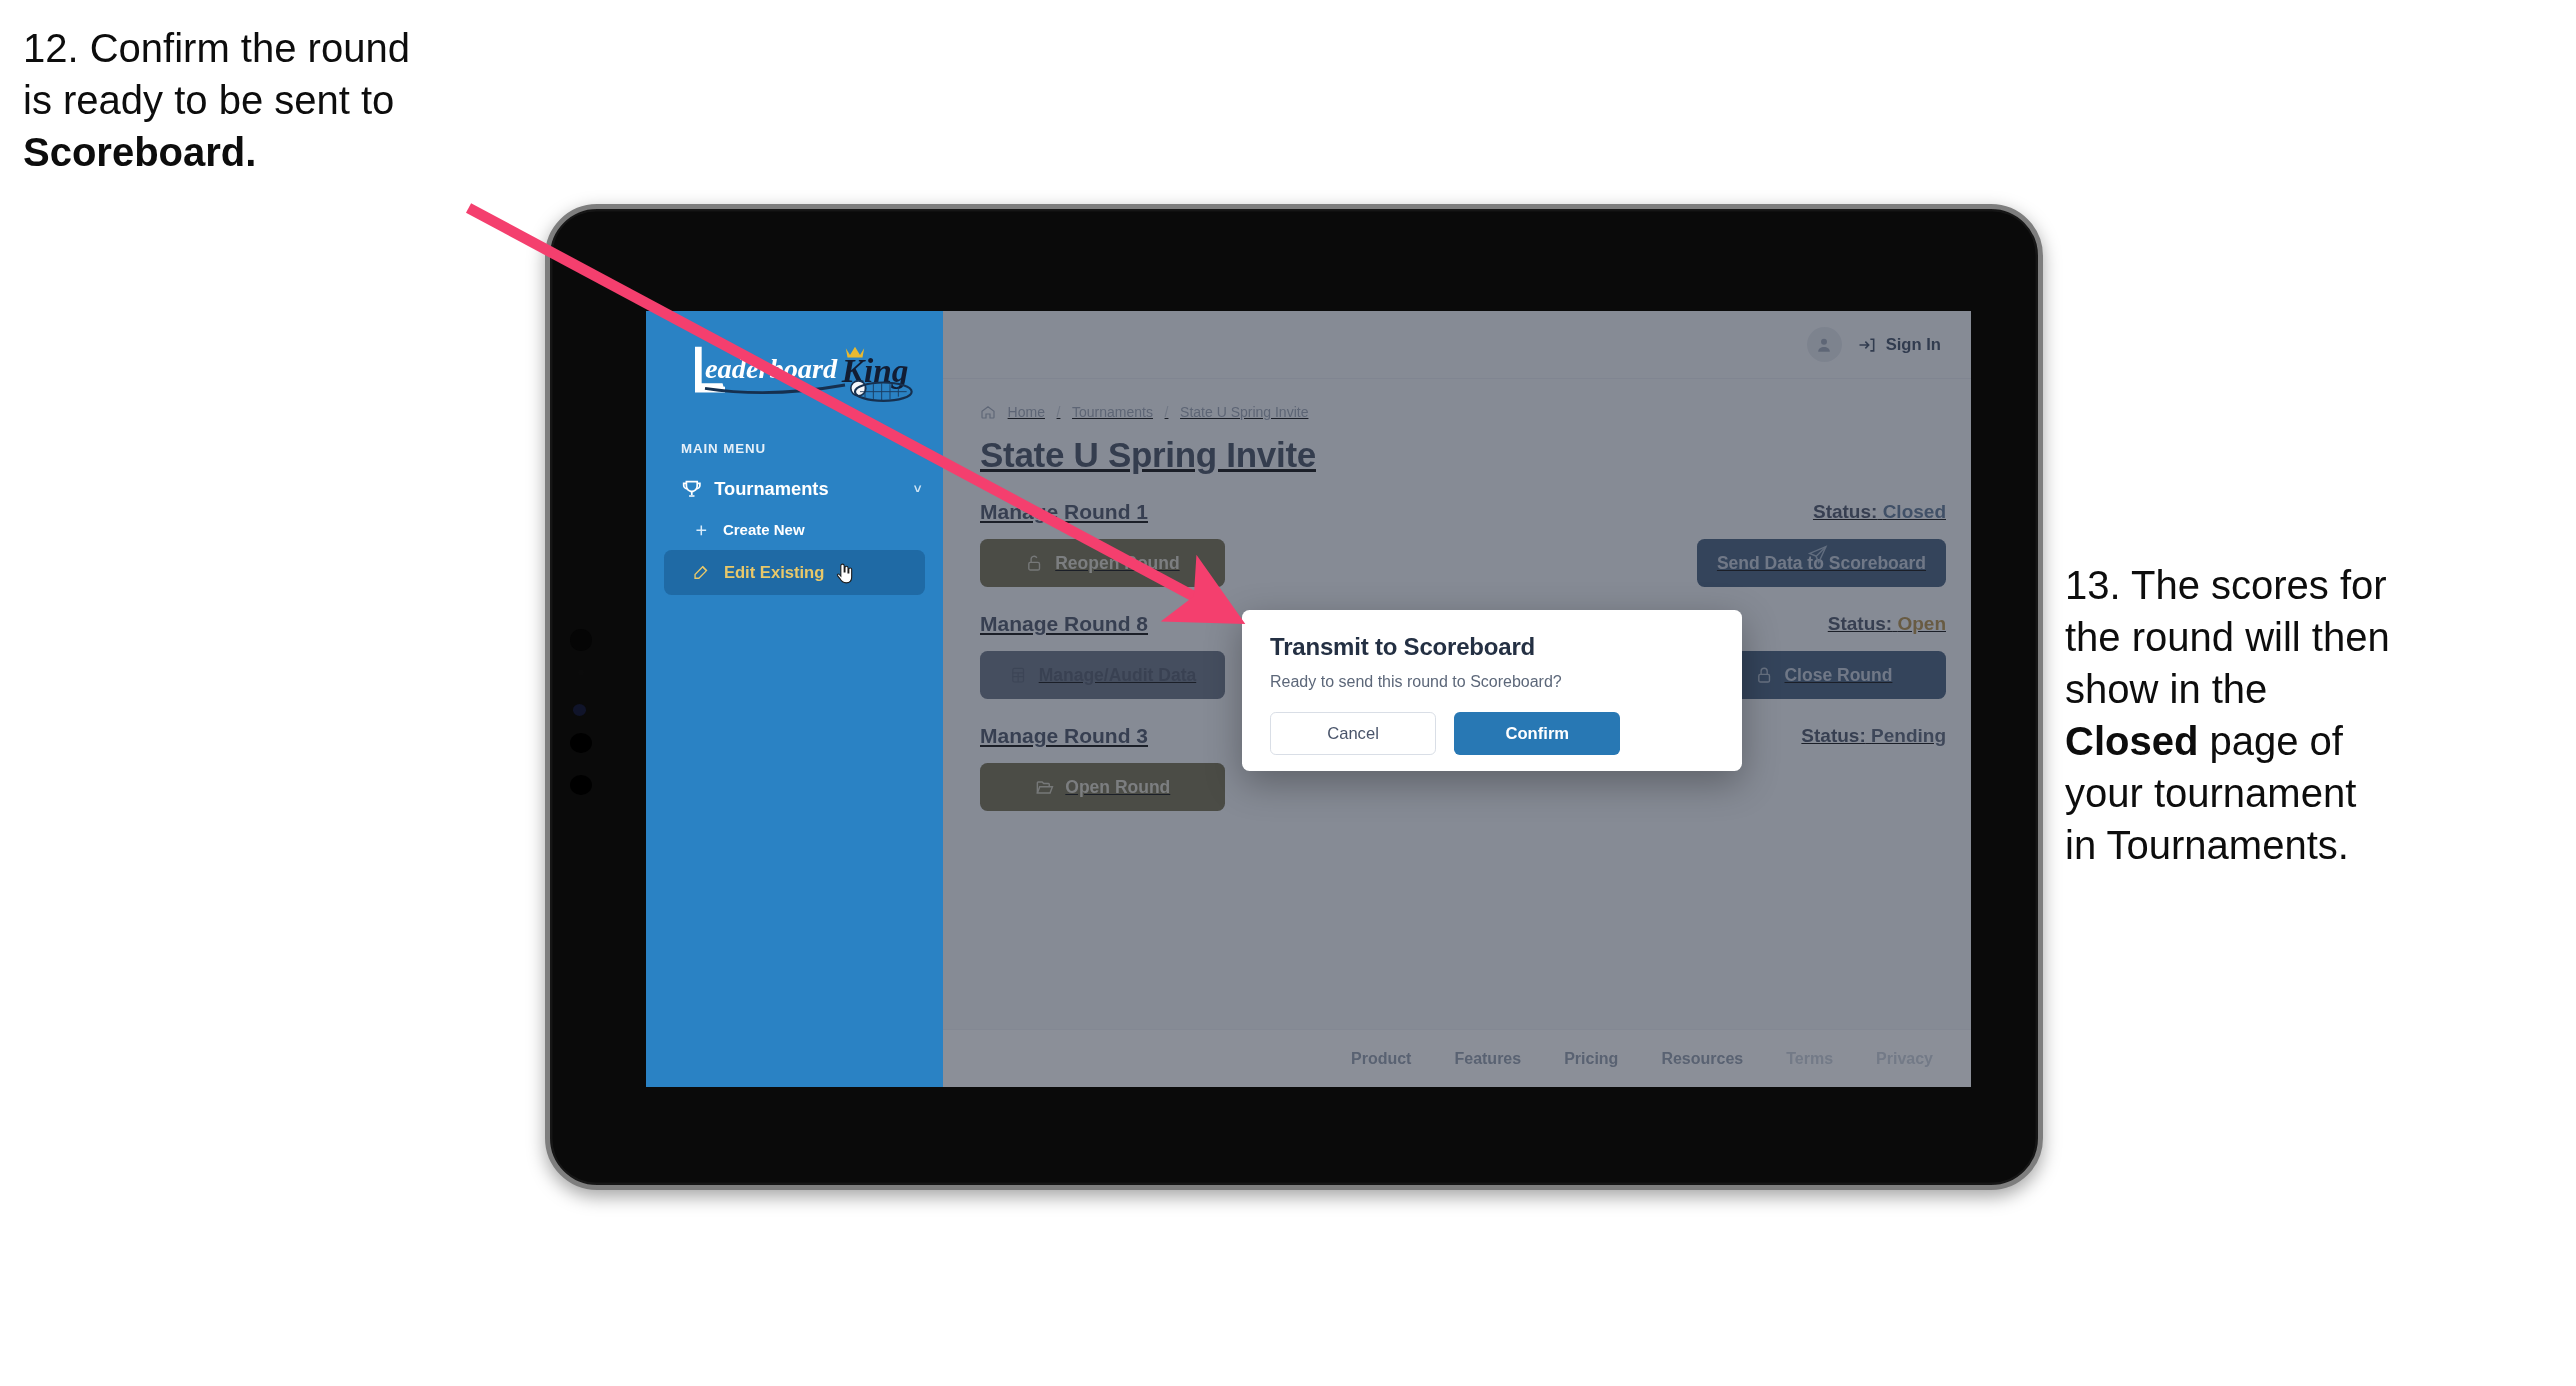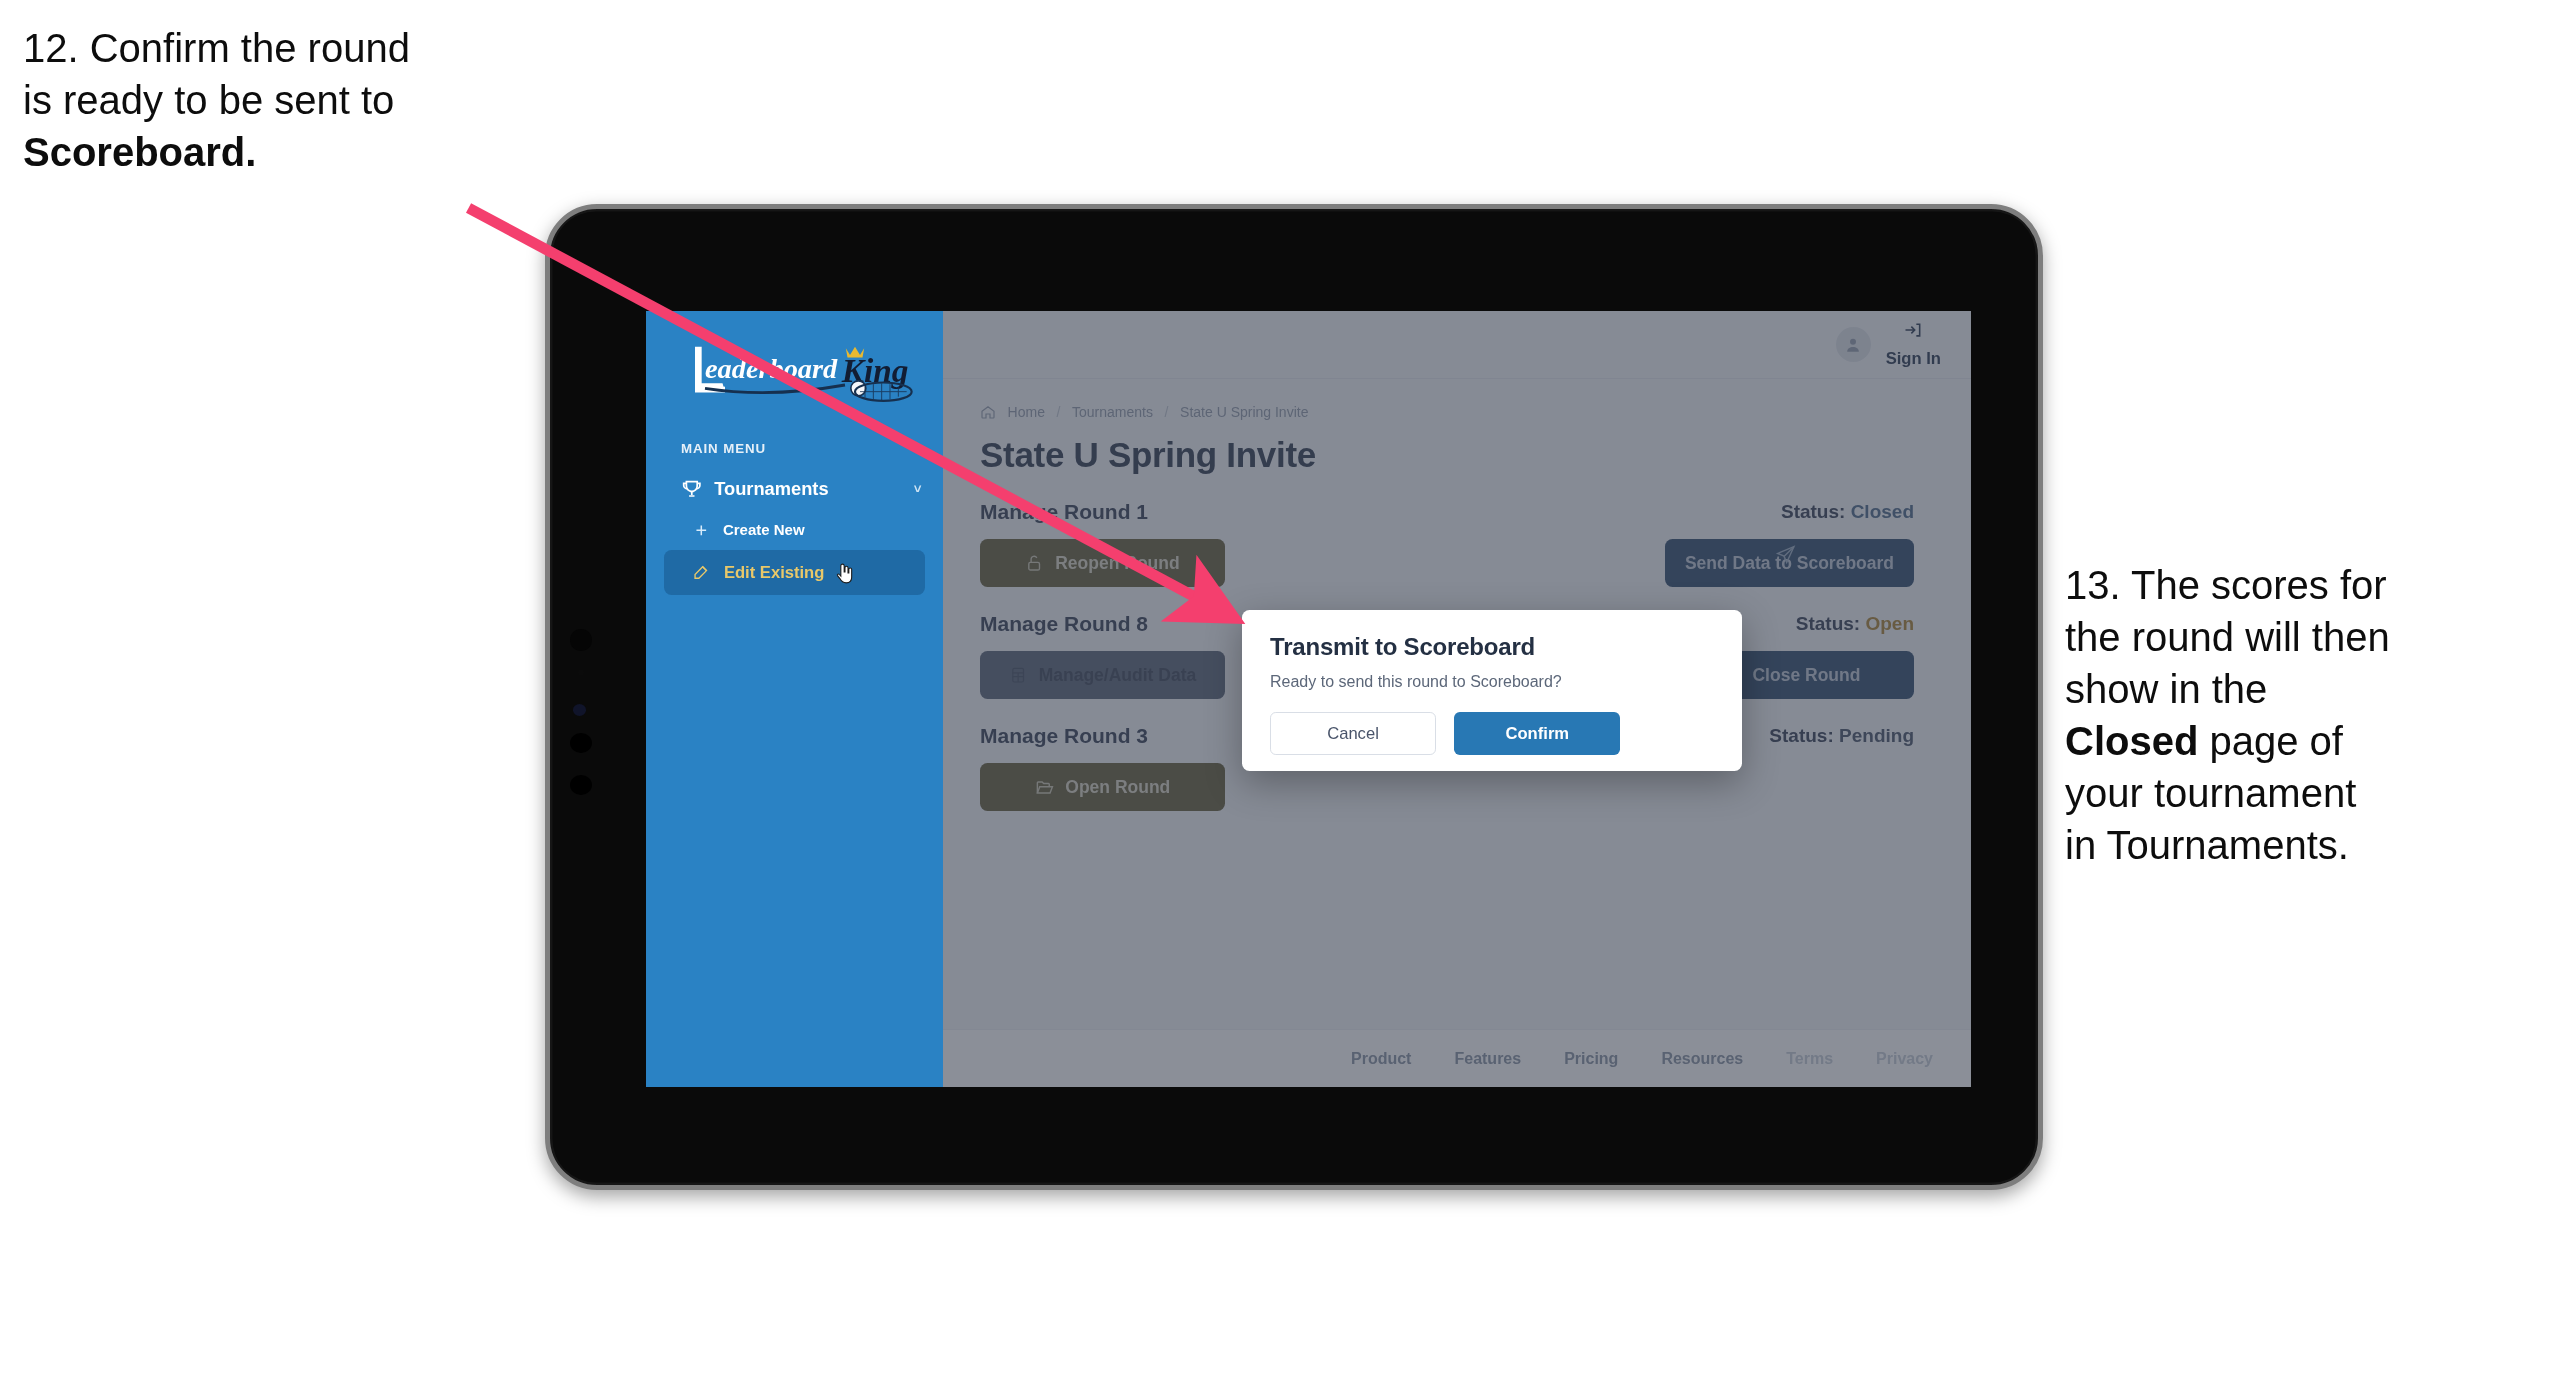--- a/index.html
+++ b/index.html
@@ -58,23 +58,23 @@
   #cursor{position:absolute;right:70px;top:11.6px;width:20px;height:25px;}
 
   
   #main{flex:1;position:relative;background:#f4f6f9;display:flex;
         flex-direction:column;}
   #topbar{height:67px;display:flex;align-items:center;justify-content:flex-end;
           padding-right:30px;gap:15px;border-bottom:0.8px solid #e6e9ee;}
   #avatar{width:35px;height:35px;border-radius:50%;background:#dfe3e9;
           display:flex;align-items:center;justify-content:center;}
   .signin{display:flex;align-items:center;gap:9.2px;font-size:16.6px;
-          font-weight:700;color:#34425a;flex-direction:column;}
-
-  #content{padding:25px 57px 0 37px;flex:1;}
+          font-weight:700;color:#34425a;}
+
+  #content{padding:25px 25px 0 37px;flex:1;text-decoration:underline;}
   #breadcrumb{display:flex;align-items:center;gap:11.6px;font-size:14px;
               color:#9aa3b2;}
   #breadcrumb .sep{color:#c3c9d3;}
   #breadcrumb .crumb{color:#97a0af;}
   #page-title{font-size:35px;font-weight:700;color:#3a4458;margin:15px 0 0 0;
               letter-spacing:-0.3px;}
 
   .round{margin-top:25px;}
   .round-head{display:flex;align-items:center;justify-content:space-between;}
   .round-name{font-size:21px;font-weight:700;color:#404a5f;}

